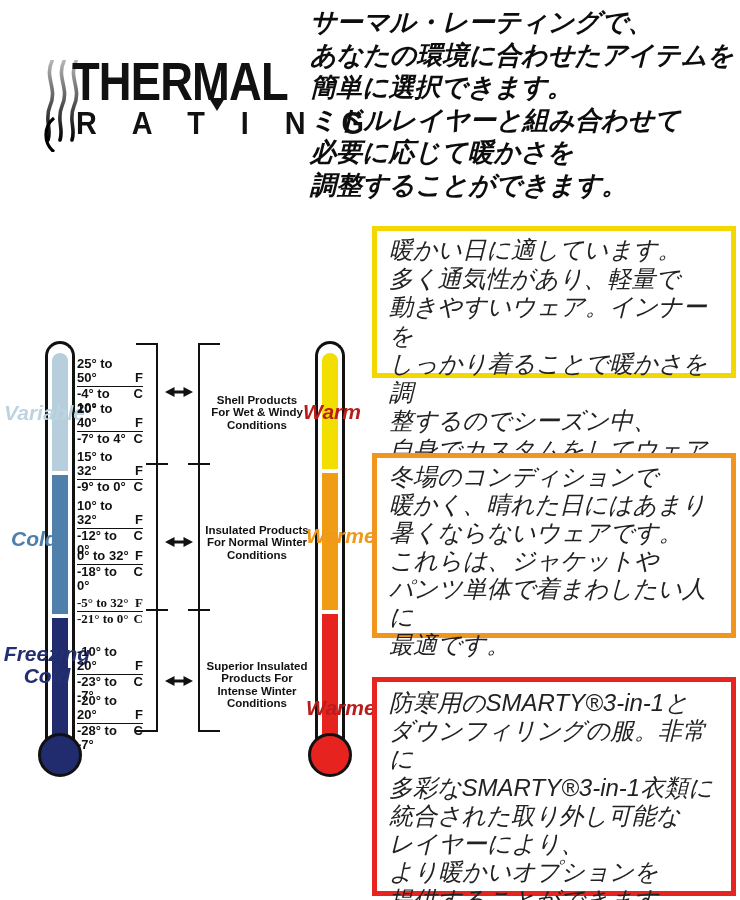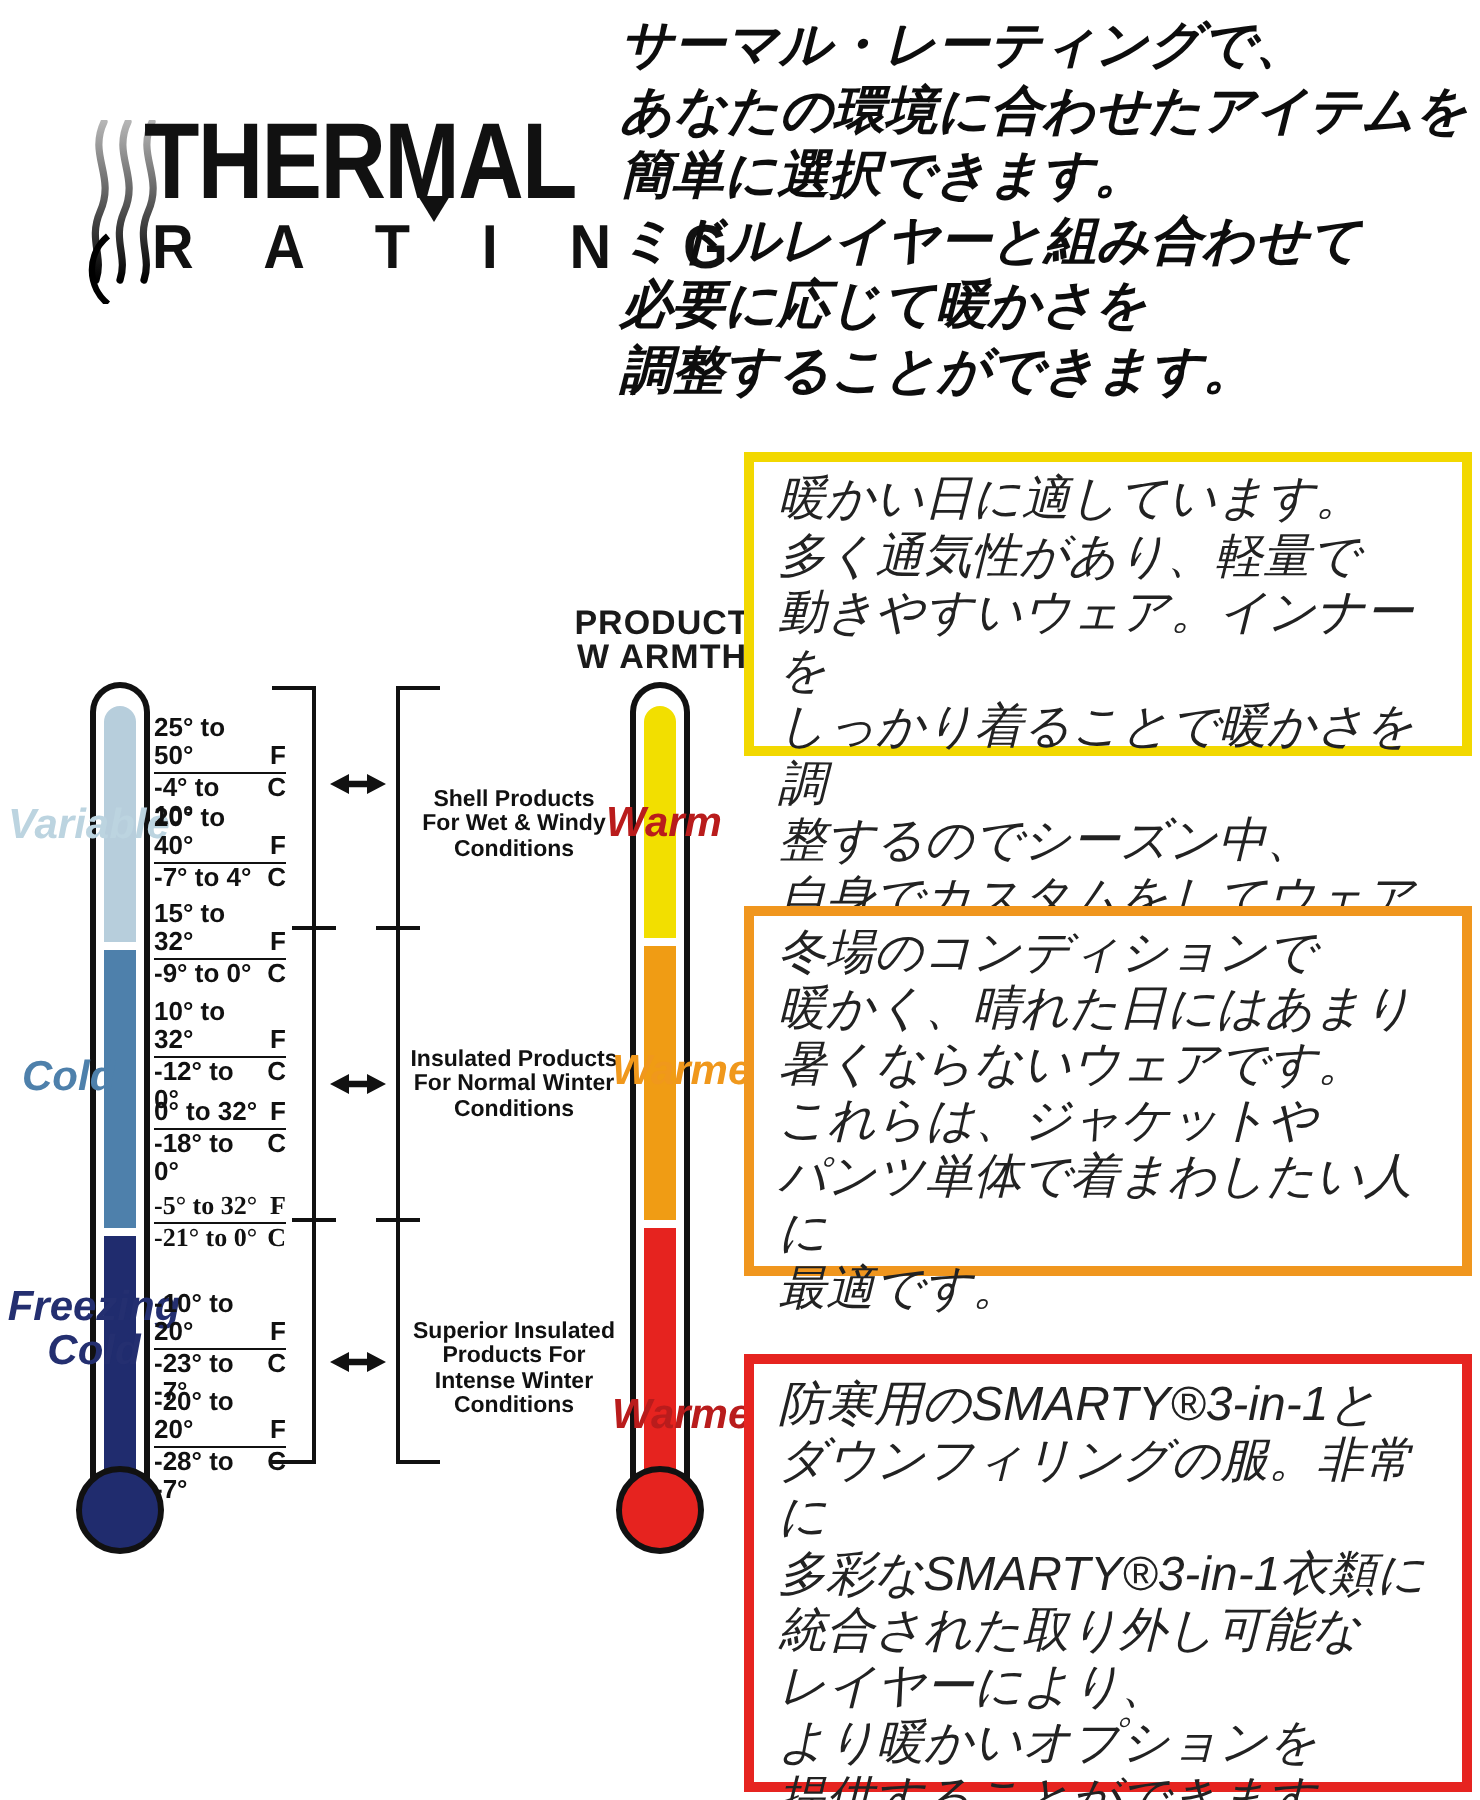--- a/index.html
+++ b/index.html
@@ -122,22 +122,20 @@
   <div class="abs logo-pointer"></div>
   <div class="abs logo-subtitle">R A T I N G</div>
 
   <div class="abs intro pre">サーマル・レーティングで、
 あなたの環境に合わせたアイテムを
 簡単に選択できます。
 ミドルレイヤーと組み合わせて
 必要に応じて暖かさを
 調整することができます。</div>
 
-  <div class="abs col-header warmth pre">PRODUCT
-W ARMTH</div>
 
   <div class="abs tube left">
     <div class="seg first" style="top:9px;height:118px;background:#B7CEDC;"></div>
     <div class="seg" style="top:131px;height:139px;background:#4E80AB;"></div>
     <div class="seg" style="top:274px;height:125px;background:#202C6E;"></div>
   </div>
   <div class="abs neckfill left"></div>
   <div class="abs bulb left"></div>
 
   <div class="abs zone variable">Variable</div>

